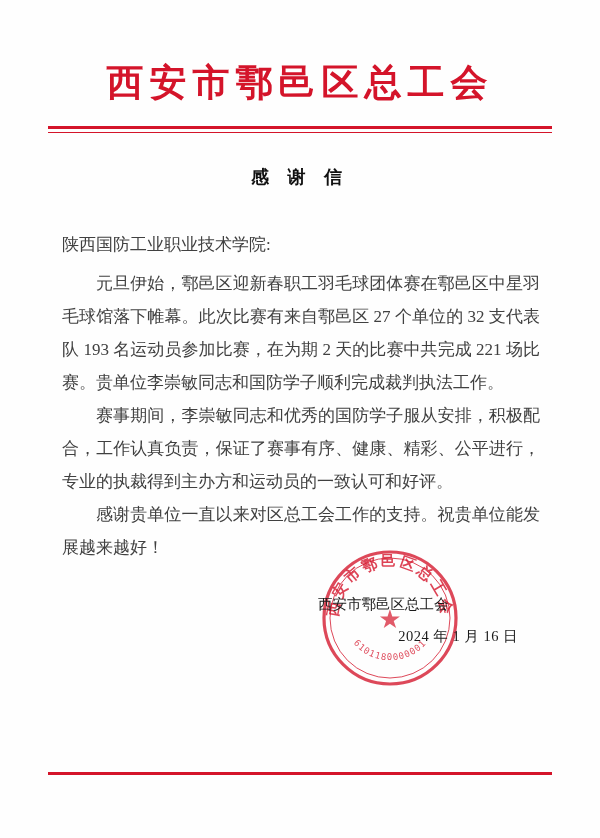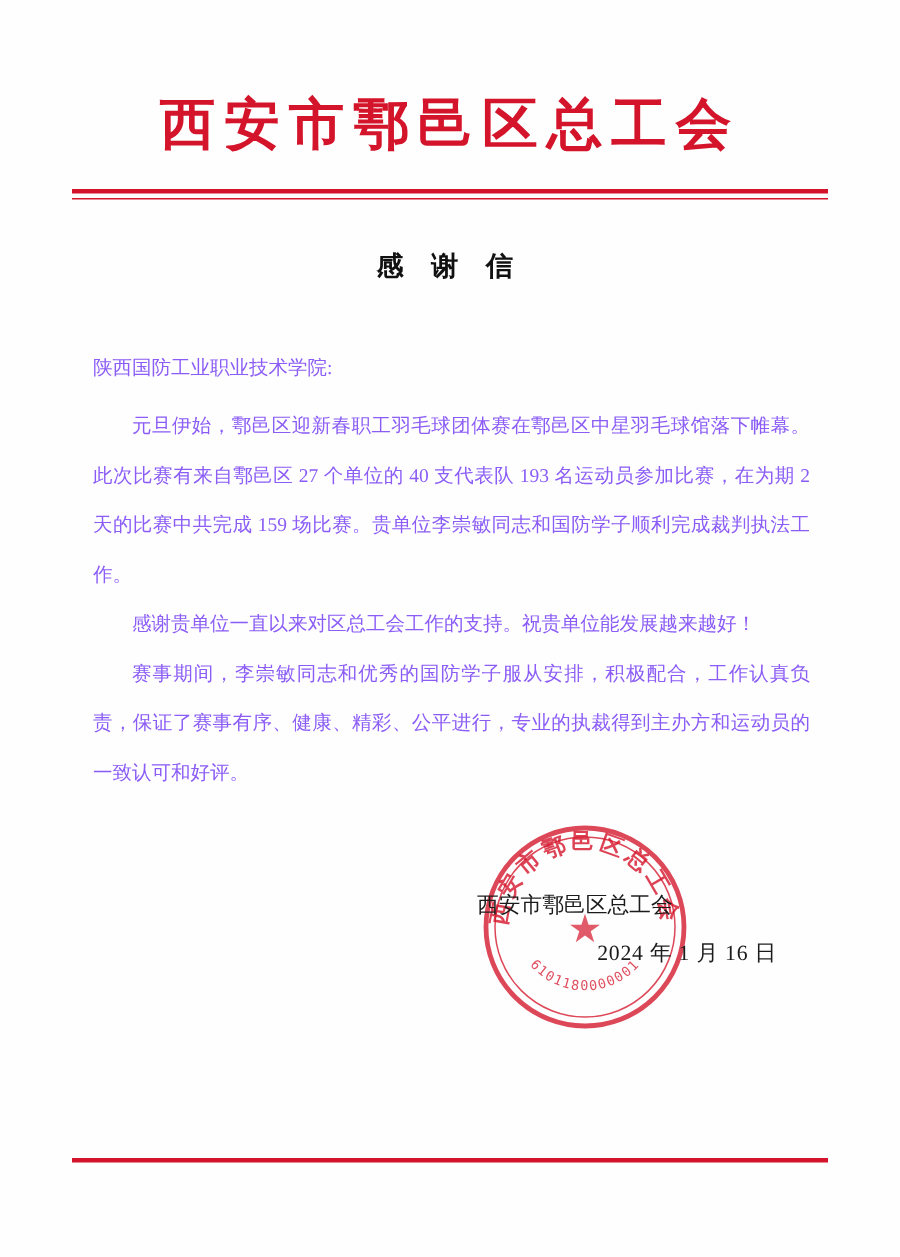--- a/index.html
+++ b/index.html
@@ -70,23 +70,23 @@
     font-weight: bold;
     letter-spacing: 7px;
     color: #111;
   }
   
   .body-wrap {
     position: absolute;
     left: 62px;
     top: 228px;
     width: 478px;
-    font-size: 13px;
+    font-size: 17px;
     line-height: 33px;
-    color: #8b5cf6;
+    color: #404040;
     text-align: justify;
   }
   .salutation {
     margin: 0 0 6px 0;
   }
   .para {
     margin: 0;
     text-indent: 2em;
   }
   
@@ -141,23 +141,23 @@
   <div class="rule-wrap">
     <div class="rule-thick"></div>
     <div class="rule-gap"></div>
     <div class="rule-thin"></div>
   </div>
 
   <div class="doc-title">感 谢 信</div>
 
   <div class="body-wrap">
     <p class="salutation">陕西国防工业职业技术学院:</p>
-    <p class="para">元旦伊始，鄠邑区迎新春职工羽毛球团体赛在鄠邑区中星羽毛球馆落下帷幕。此次比赛有来自鄠邑区 27 个单位的 40 支代表队 193 名运动员参加比赛，在为期 2 天的比赛中共完成 159 场比赛。贵单位李崇敏同志和国防学子顺利完成裁判执法工作。</p>
+    <p class="para">元旦伊始，鄠邑区迎新春职工羽毛球团体赛在鄠邑区中星羽毛球馆落下帷幕。此次比赛有来自鄠邑区 27 个单位的 32 支代表队 193 名运动员参加比赛，在为期 2 天的比赛中共完成 221 场比赛。贵单位李崇敏同志和国防学子顺利完成裁判执法工作。</p>
+    <p class="para">赛事期间，李崇敏同志和优秀的国防学子服从安排，积极配合，工作认真负责，保证了赛事有序、健康、精彩、公平进行，专业的执裁得到主办方和运动员的一致认可和好评。</p>
     <p class="para">感谢贵单位一直以来对区总工会工作的支持。祝贵单位能发展越来越好！</p>
-    <p class="para">赛事期间，李崇敏同志和优秀的国防学子服从安排，积极配合，工作认真负责，保证了赛事有序、健康、精彩、公平进行，专业的执裁得到主办方和运动员的一致认可和好评。</p>
   </div>
 
   <div class="stamp">
     <svg width="140" height="140" viewBox="0 0 140 140" aria-hidden="true">
       <g fill="none" stroke="#d4142a" stroke-opacity="0.78">
         <circle cx="70" cy="70" r="66" stroke-width="3.2"></circle>
         <circle cx="70" cy="70" r="60" stroke-width="1"></circle>
       </g>
       <path id="seal-arc" d="M 18 70 A 52 52 0 0 1 122 70" fill="none" stroke="none"></path>
       <text font-family="'DejaVu Serif','Liberation Serif',serif" font-size="15" font-weight="bold" fill="#d4142a" fill-opacity="0.8" letter-spacing="3">

